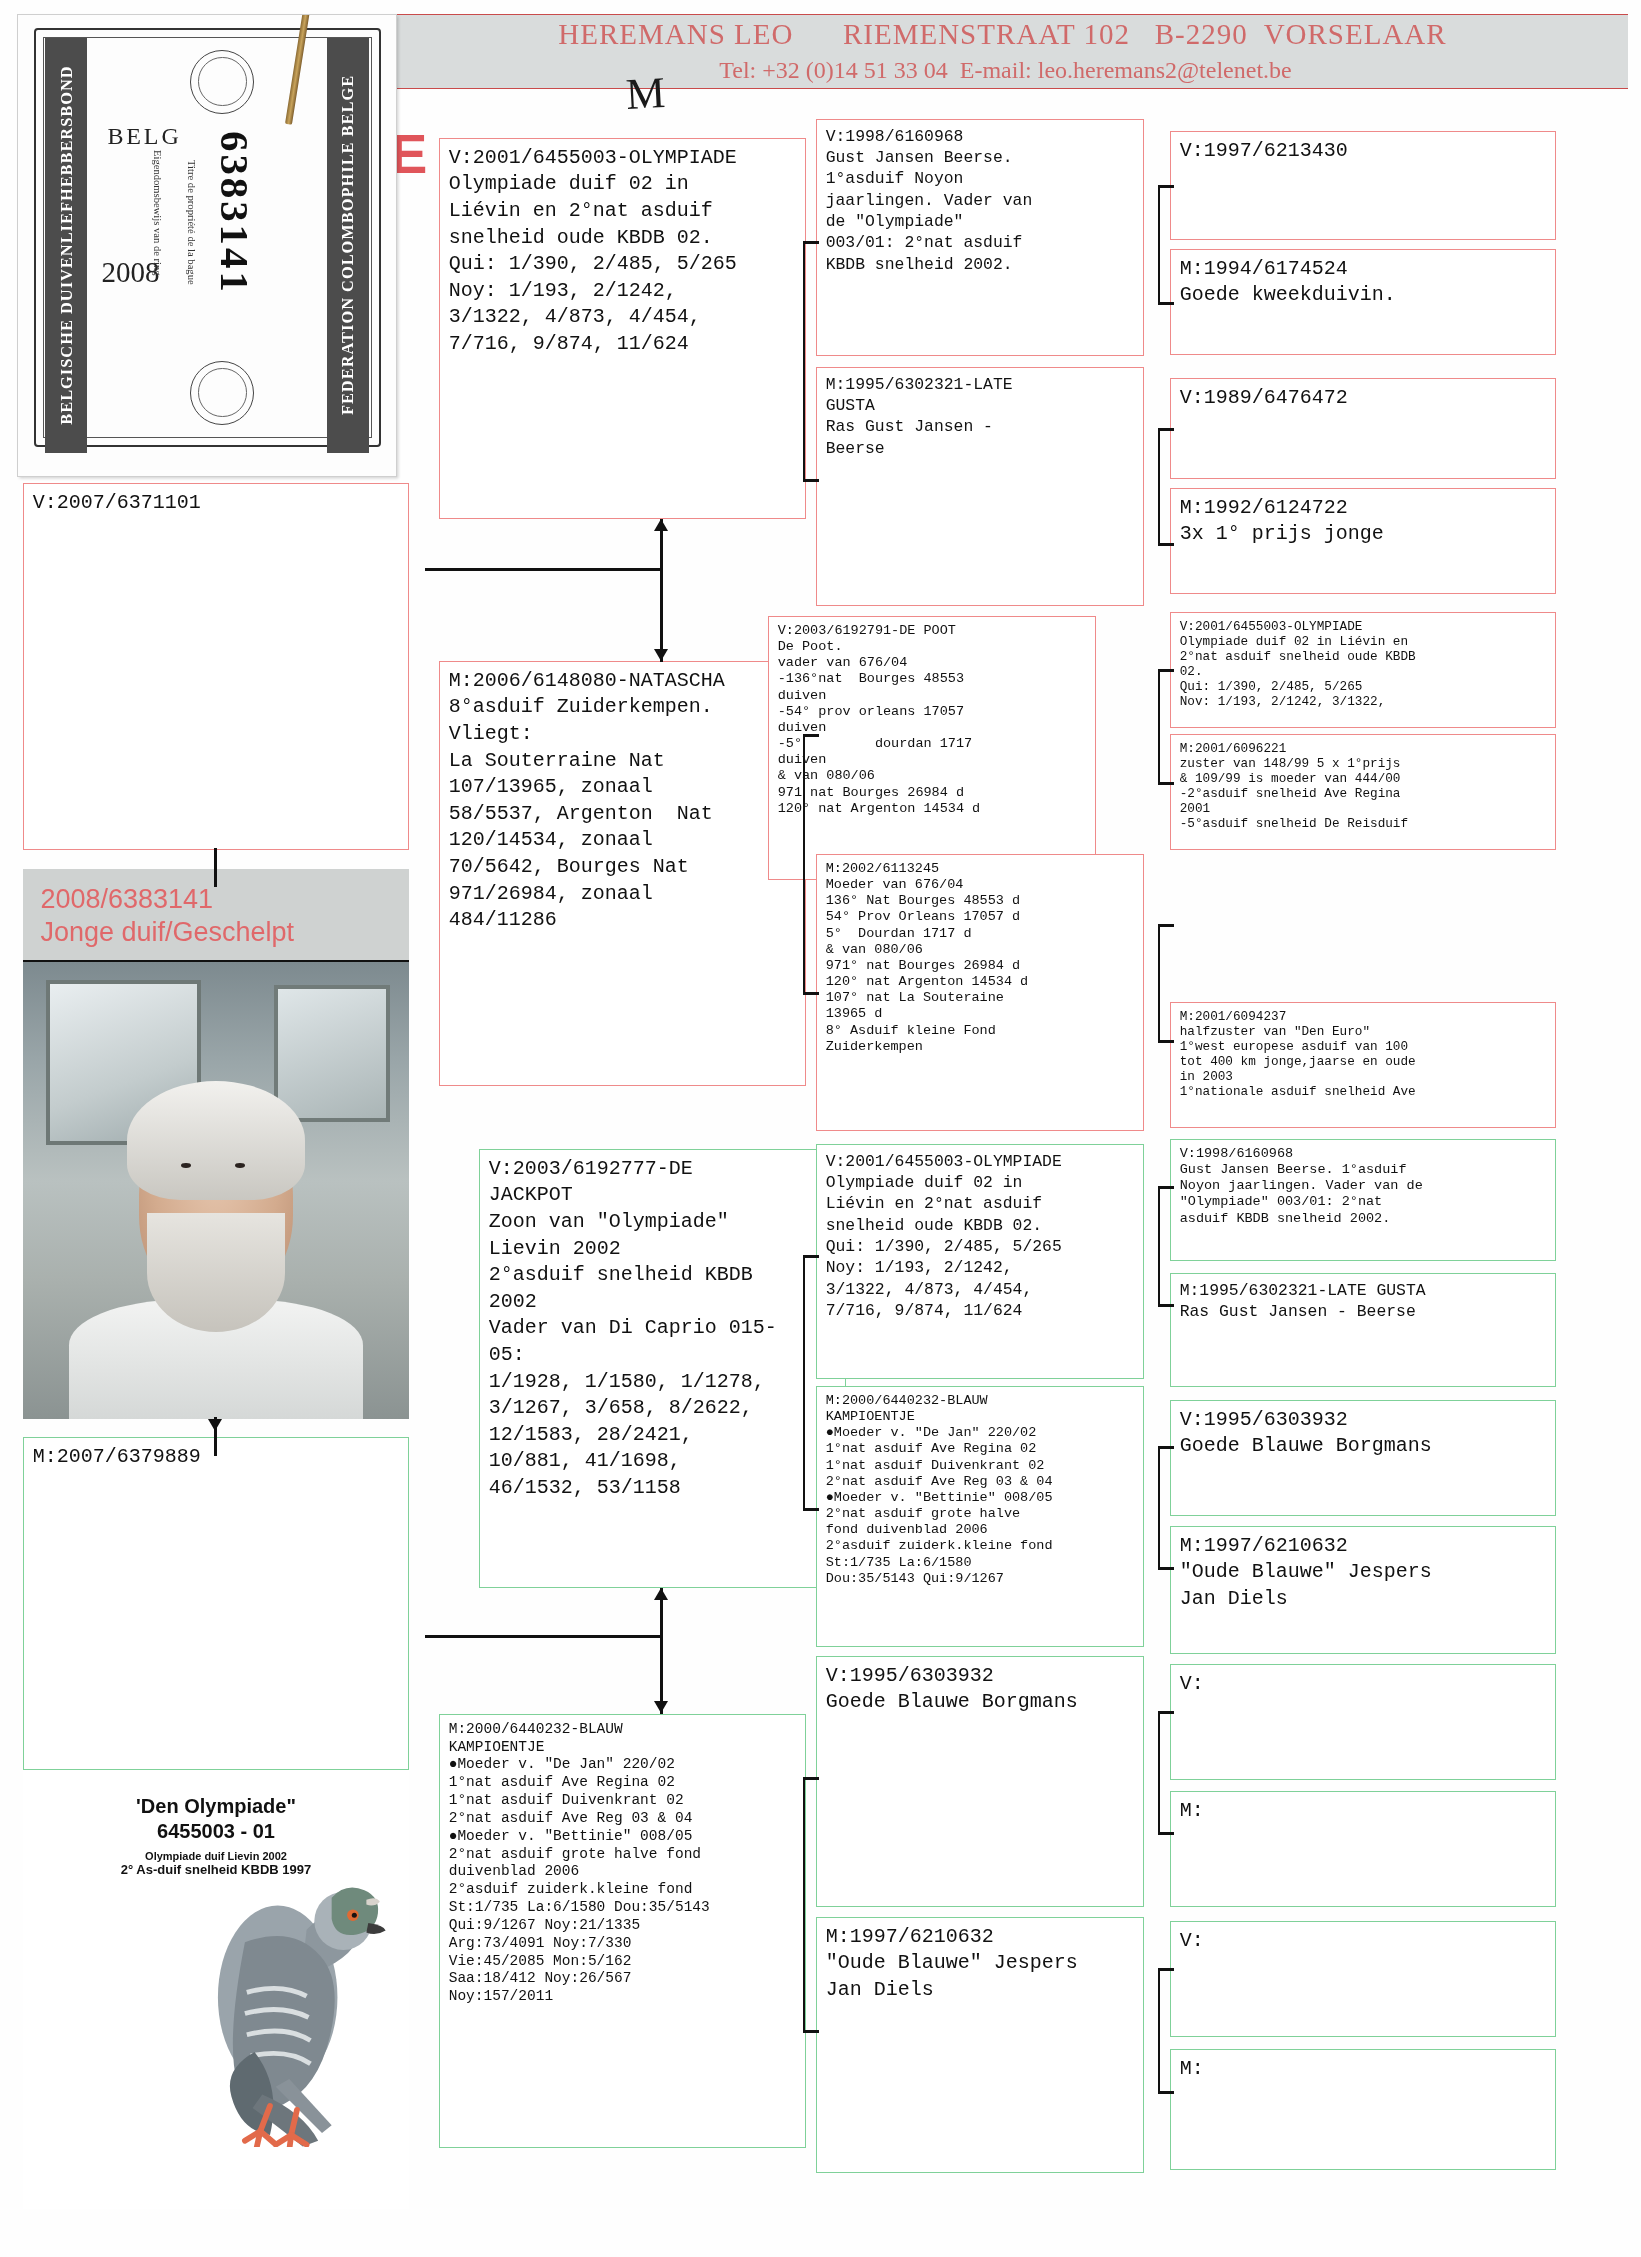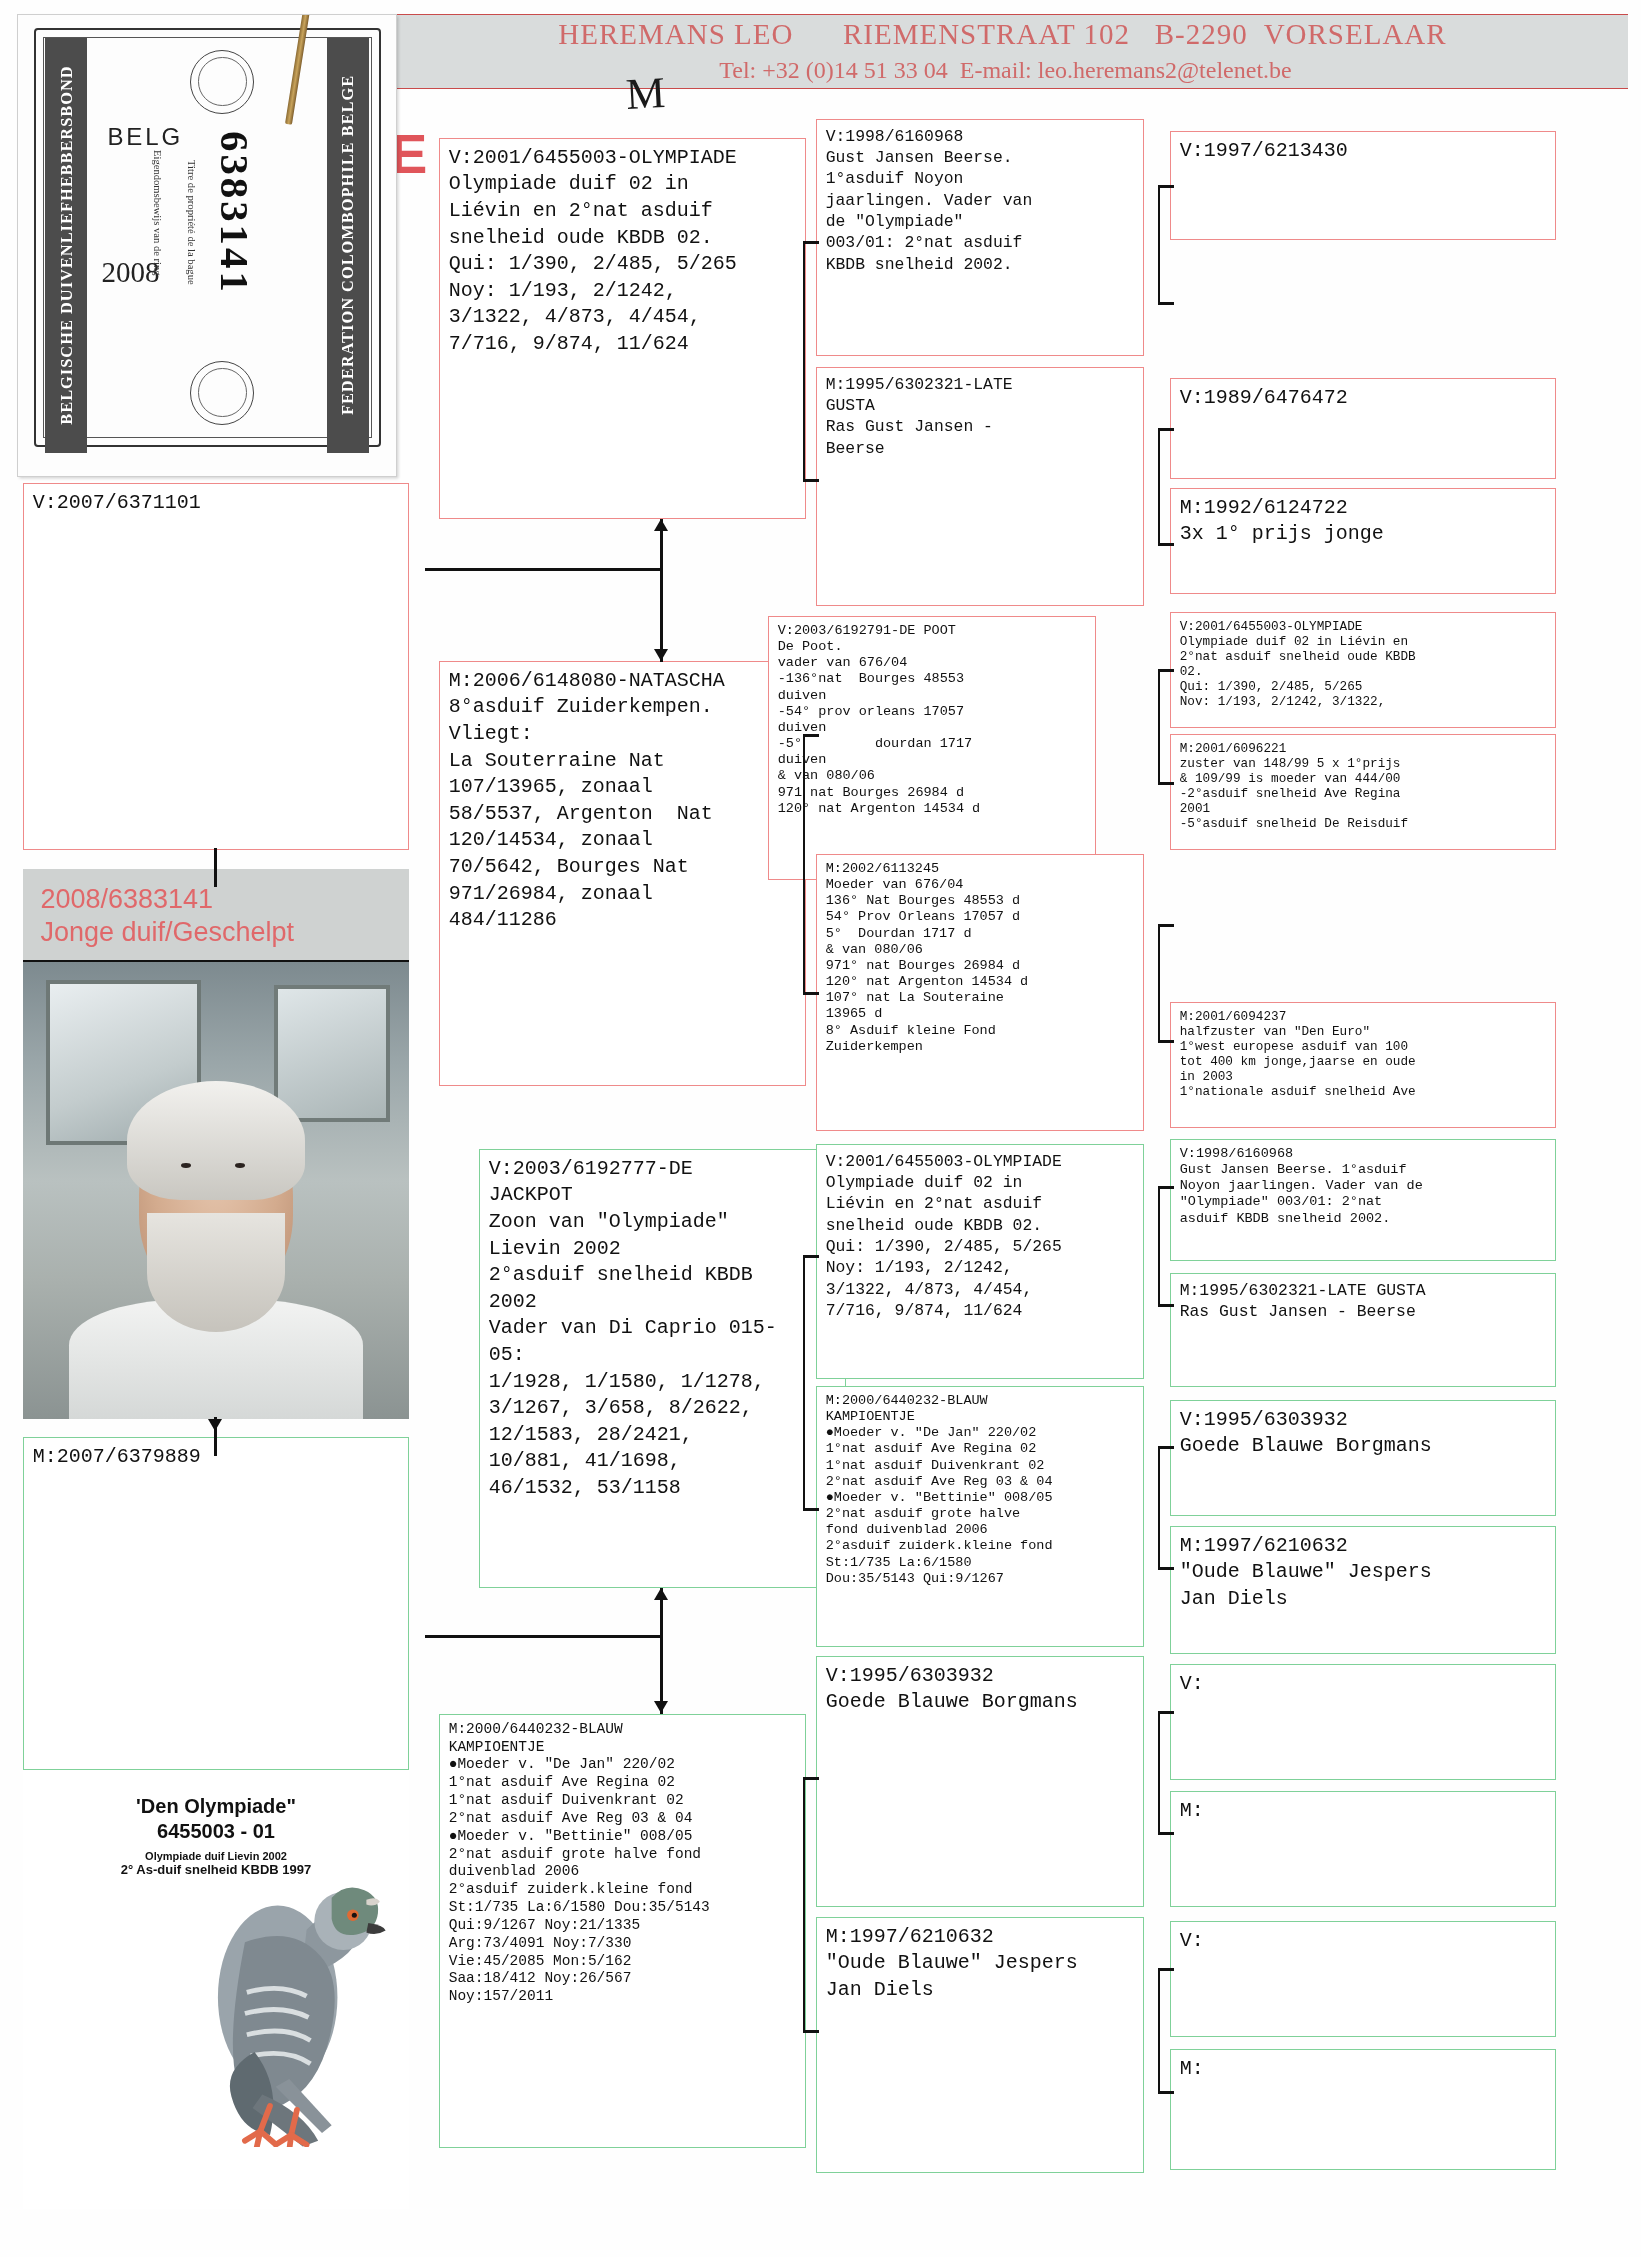--- a/index.html
+++ b/index.html
@@ -54,21 +54,21 @@
   }
   .ring .vband span {
     transform:rotate(-90deg); white-space:nowrap;
     font-size:16.4px; font-weight:700; letter-spacing:1px;
     font-family:"Liberation Serif", serif;
   }
   .ring .vband.left { left:27px; }
   .ring .vband.right { right:27px; }
   .ring .belg {
     position:absolute; left:89px; top:108px; font-size:24px; letter-spacing:2.9px;
-    color:#222; font-family:Liberation Sans, sans-serif;
+    color:#222; font-family:Liberation Serif, serif;
   }
   .ring .yr {
     position:absolute; left:83px; top:241px; font-size:29px; color:#222;
     font-family:"Liberation Serif", serif;
   }
   .ring .nbr {
     position:absolute; left:241px; top:116px; font-size:41px; font-weight:700;
     color:#111; letter-spacing:2.9px; font-family:"Liberation Serif", serif;
     transform:rotate(90deg); transform-origin:left top; white-space:nowrap;
   }
@@ -416,20 +416,24 @@
   </div>
   <div class="bx green f20" style="left:816px; top:1917px; width:328px; height:256px;">
     <div class="t">M:1997/6210632
 "Oude Blauwe" Jespers
 Jan Diels</div>
   </div>
 
   <div class="bx red f20" style="left:1170px; top:131px; width:386px; height:109px;">
     <div class="t">V:1997/6213430</div>
   </div>
+  <div class="bx red f20" style="left:1170px; top:249px; width:386px; height:106px;">
+    <div class="t">M:1994/6174524
+Goede kweekduivin.</div>
+  </div>
   <div class="bx red f20" style="left:1170px; top:378px; width:386px; height:101px;">
     <div class="t">V:1989/6476472</div>
   </div>
   <div class="bx red f20" style="left:1170px; top:488px; width:386px; height:106px;">
     <div class="t">M:1992/6124722
 3x 1° prijs jonge</div>
   </div>
   <div class="bx red f13" style="left:1170px; top:612px; width:386px; height:116px;">
     <div class="t">V:2001/6455003-OLYMPIADE
 Olympiade duif 02 in Liévin en

